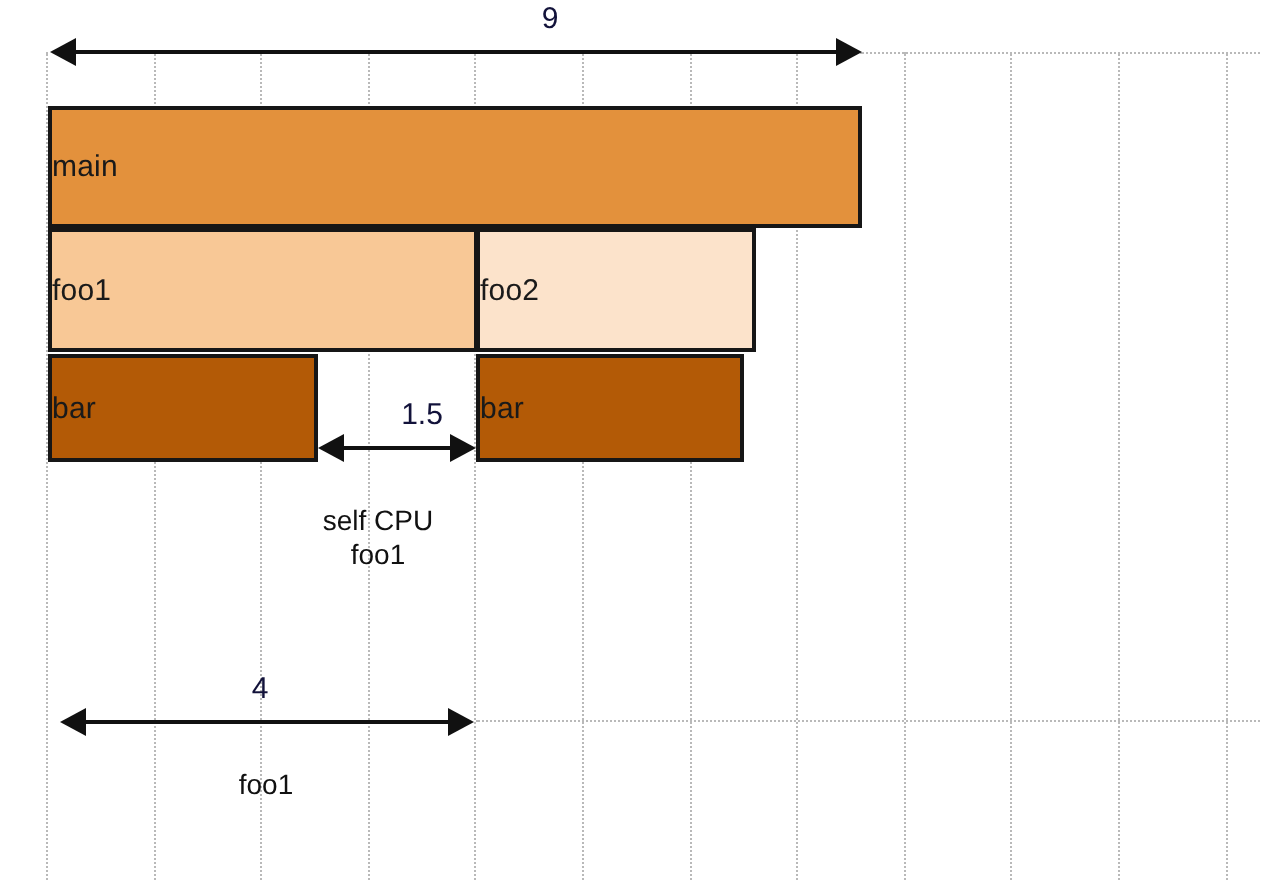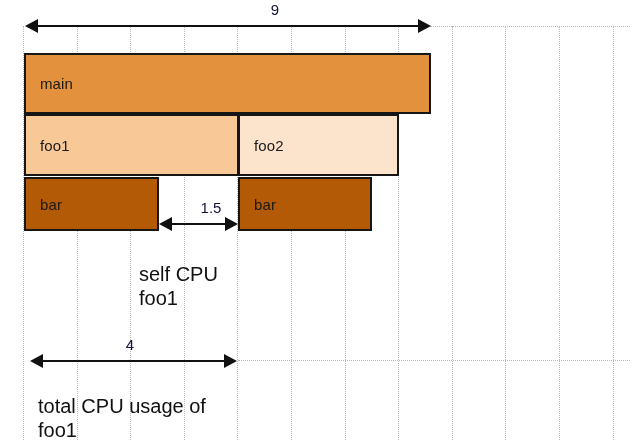--- a/index.html
+++ b/index.html
@@ -26,21 +26,20 @@
     border-left: 1px dotted #b9b9b9;
     pointer-events: none;
   }
   
   .bar {
     position: absolute;
     box-sizing: border-box;
     border: 2px solid #161616;
     display: flex;
     align-items: center;
-    padding-left: 14px;
     font-size: 15px;
     color: #1a1a1a;
     line-height: 1;
     letter-spacing: 0.1px;
   }
   
   .arrow-line {
     position: absolute;
     height: 0;
     border-top: 2px solid #111111;
@@ -64,25 +63,24 @@
   .num-label {
     position: absolute;
     font-size: 15px;
     color: #12123a;
     text-align: center;
     line-height: 1.05;
     white-space: nowrap;
   }
   .caption {
     position: absolute;
-    font-size: 20px;
+    font-size: 14px;
     color: #111111;
-    text-align: left;
+    text-align: center;
     line-height: 1.22;
-    margin-top: 10px;
   }
 </style>
 </head>
 <body>
 
 <div id="stage">
 
   <div class="gridline" style="left:23px;  top:26px; height:414px;"></div>
   <div class="gridline" style="left:77px;  top:26px; height:414px;"></div>
   <div class="gridline" style="left:130px; top:26px; height:414px;"></div>
@@ -105,21 +103,21 @@
   <div class="arrow-head left" style="left:25px; top:19px;"></div>
   <div class="arrow-head right" style="left:418px; top:19px;"></div>
 
   <div class="bar" style="left:24px; top:53px; width:407px; height:61px; background:#E3913C;">
     <span>main</span>
   </div>
 
   <div class="bar" style="left:24px; top:114px; width:215px; height:62px; background:#F8C896;">
     <span>foo1</span>
   </div>
-  <div class="bar" style="left:238px; top:114px; width:161px; height:62px; background:#FCE3CB;">
+  <div class="bar" style="left:238px; top:114px; width:140px; height:62px; background:#FCE3CB;">
     <span>foo2</span>
   </div>
 
   <div class="bar" style="left:24px; top:177px; width:135px; height:54px; background:#B35A06;">
     <span>bar</span>
   </div>
   <div class="bar" style="left:238px; top:177px; width:134px; height:54px; background:#B35A06;">
     <span>bar</span>
   </div>
 
@@ -134,17 +132,16 @@
     <div>foo1</div>
   </div>
 
   <div class="num-label" style="left:105px; top:337px; width:50px;">4</div>
 
   <div class="arrow-line" style="left:41px; top:360px; width:186px;"></div>
   <div class="arrow-head left" style="left:30px; top:354px;"></div>
   <div class="arrow-head right" style="left:224px; top:354px;"></div>
 
   <div class="caption" style="left:38px; top:384px; width:190px;">
-    <div>total CPU usage of</div>
     <div>foo1</div>
   </div>
 
 </div>
 
 </body></html>

